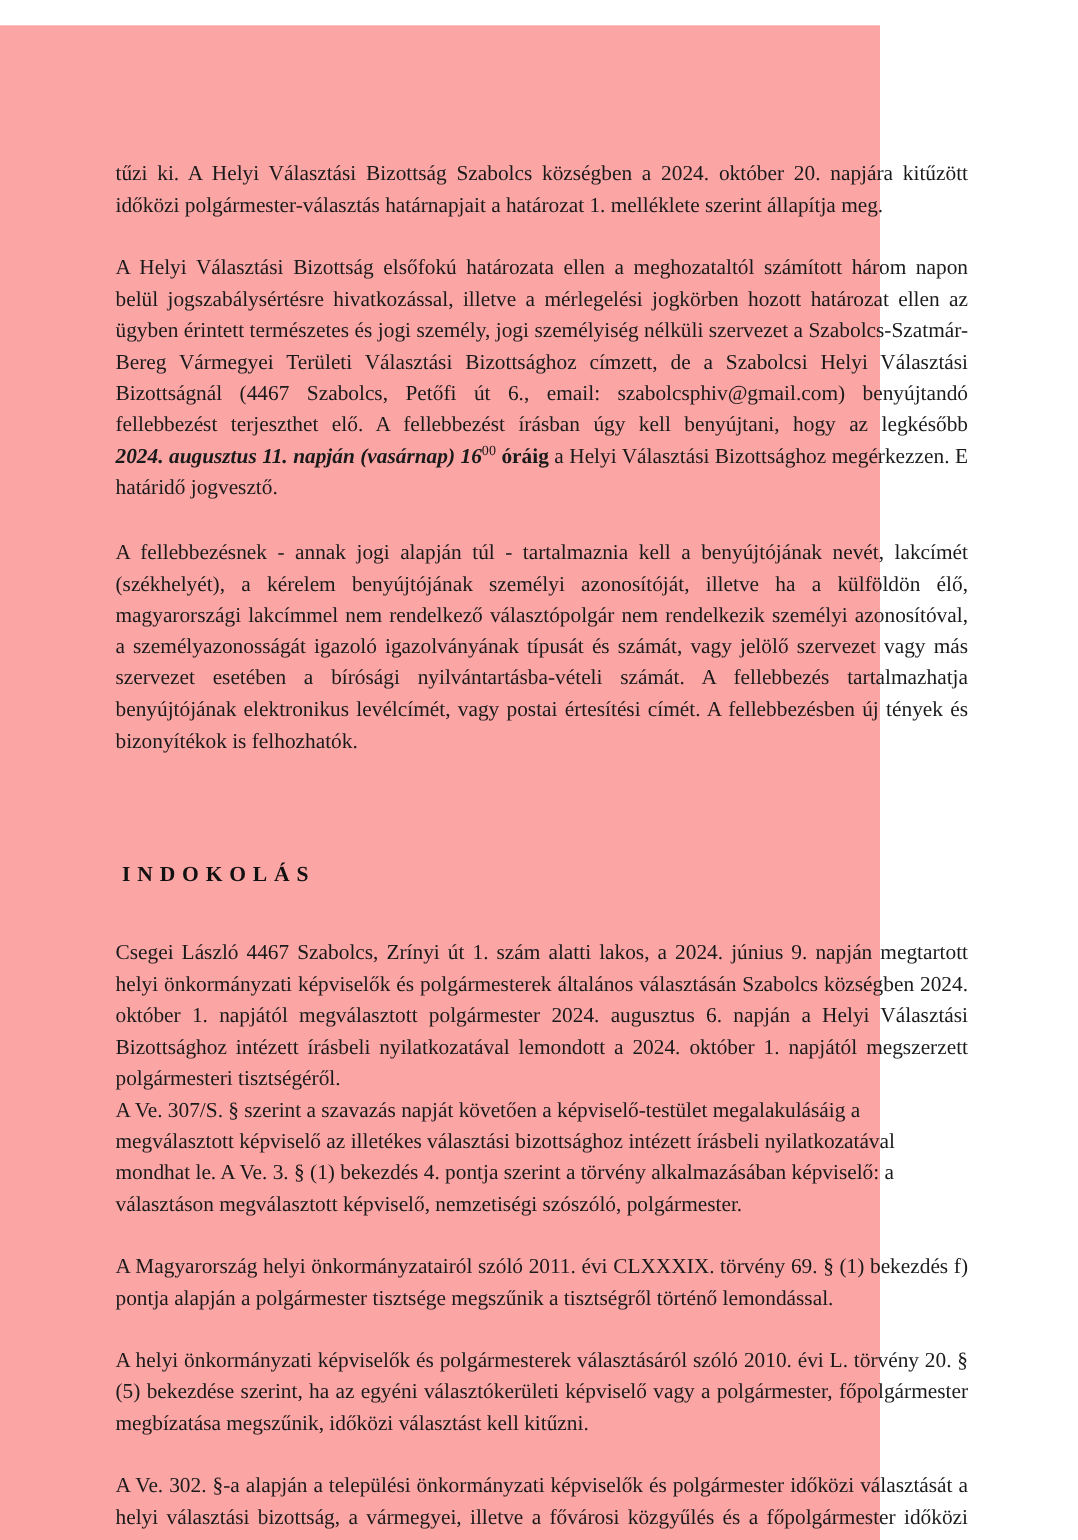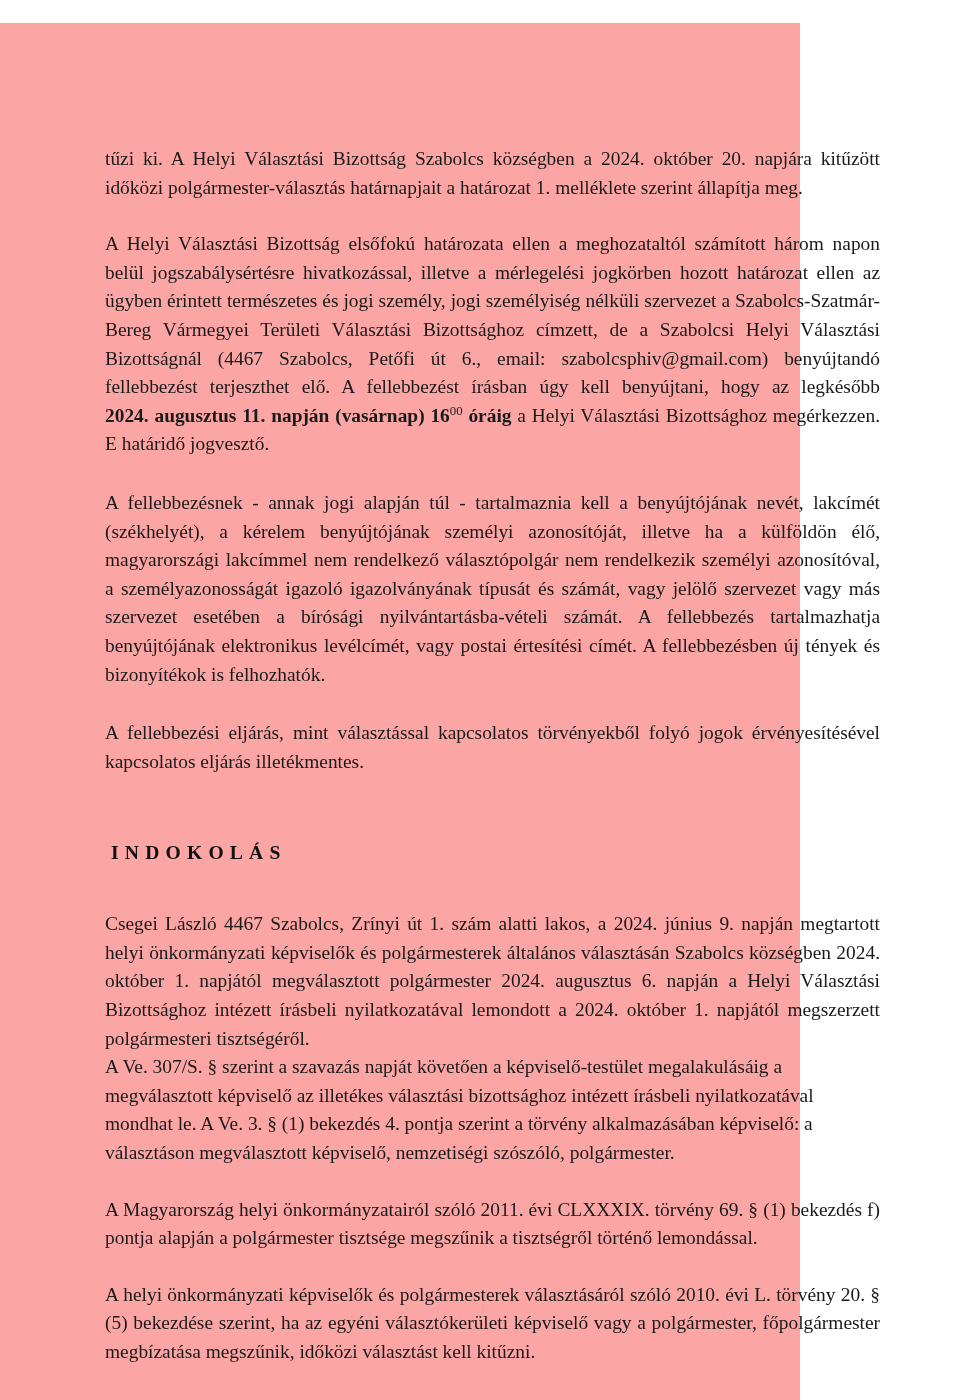--- a/index.html
+++ b/index.html
@@ -55,41 +55,40 @@
     margin: 0;
     padding-left: 6px;
   }
   .b { font-weight: bold; }
   sup.hour {
     font-size: 0.66em;
     vertical-align: super;
     line-height: 0;
     font-weight: normal;
   }
-  .nowrap { white-space: nowrap; }
+  .nowrap { white-space: nowrap; font-style: italic; }
 </style>
 </head>
 <body>
 
 <div class="page">
   <div class="doc-body">
 
     <p class="para">tűzi ki. A Helyi Választási Bizottság Szabolcs községben a 2024. október 20. napjára kitűzött időközi polgármester-választás határnapjait a határozat 1. melléklete szerint állapítja meg.</p>
 
     <div class="gap-md"></div>
 
     <p class="para"><span>A Helyi Választási Bizottság elsőfokú határozata ellen a meghozataltól számított három napon belül jogszabálysértésre hivatkozással, illetve a mérlegelési jogkörben hozott határozat ellen az ügyben érintett természetes és jogi személy, jogi személyiség nélküli szervezet a Szabolcs-Szatmár-Bereg Vármegyei Területi Választási Bizottsághoz címzett, de a Szabolcsi Helyi Választási Bizottságnál (4467 Szabolcs, Petőfi út 6., email: szabolcsphiv@gmail.com) benyújtandó fellebbezést terjeszthet elő. A fellebbezést írásban úgy kell benyújtani, hogy az legkésőbb </span><span class="b nowrap">2024. augusztus 11. napján (vasárnap) 16</span><sup class="hour">00</sup><span class="b"> óráig</span><span> a Helyi Választási Bizottsághoz megérkezzen. E határidő jogvesztő.</span></p>
 
     <div class="gap-lg"></div>
 
     <p class="para">A fellebbezésnek - annak jogi alapján túl - tartalmaznia kell a benyújtójának nevét, lakcímét (székhelyét), a kérelem benyújtójának személyi azonosítóját, illetve ha a külföldön élő, magyarországi lakcímmel nem rendelkező választópolgár nem rendelkezik személyi azonosítóval, a személyazonosságát igazoló igazolványának típusát és számát, vagy jelölő szervezet vagy más szervezet esetében a bírósági nyilvántartásba-vételi számát. A fellebbezés tartalmazhatja benyújtójának elektronikus levélcímét, vagy postai értesítési címét. A fellebbezésben új tények és bizonyítékok is felhozhatók.</p>
 
     <div class="gap-lg"></div>
 
-    <p class="para">A fellebbezési eljárás, mint választással kapcsolatos törvényekből folyó jogok érvényesítésével kapcsolatos eljárás illetékmentes.</p>
 
     <div class="gap-heading-top"></div>
 
     <p class="heading">INDOKOLÁS</p>
 
     <div class="gap-heading-bottom"></div>
 
     <p class="para">Csegei László 4467 Szabolcs, Zrínyi út 1. szám alatti lakos, a 2024. június 9. napján megtartott helyi önkormányzati képviselők és polgármesterek általános választásán Szabolcs községben 2024. október 1. napjától megválasztott polgármester 2024. augusztus 6. napján a Helyi Választási Bizottsághoz intézett írásbeli nyilatkozatával lemondott a 2024. október 1. napjától megszerzett polgármesteri tisztségéről.</p>
 
     <p class="para left">A Ve. 307/S. § szerint a szavazás napját követően a képviselő-testület megalakulásáig a megválasztott képviselő az illetékes választási bizottsághoz intézett írásbeli nyilatkozatával mondhat le. A Ve. 3. § (1) bekezdés 4. pontja szerint a törvény alkalmazásában képviselő: a választáson megválasztott képviselő, nemzetiségi szószóló, polgármester.</p>

